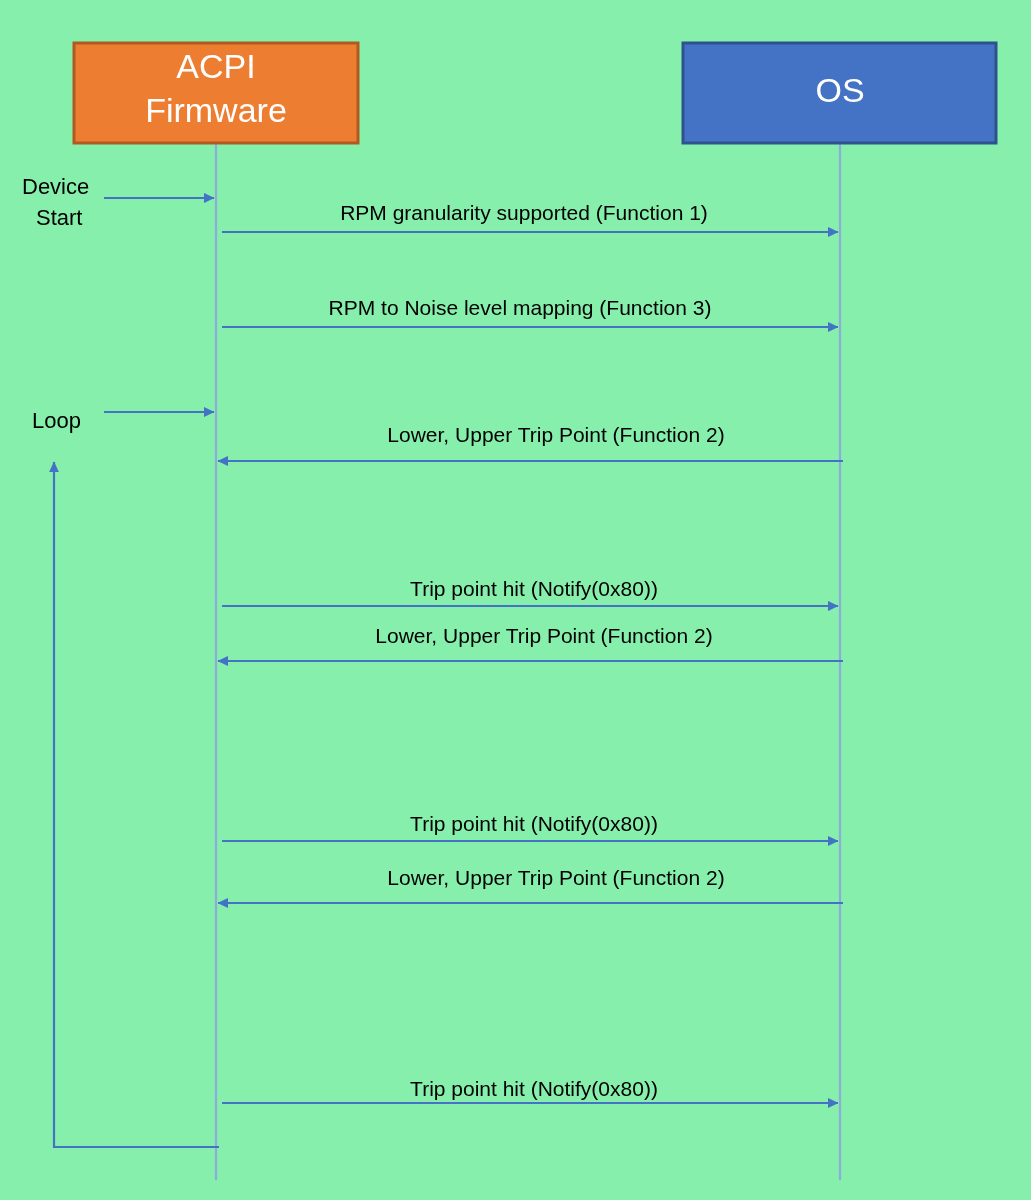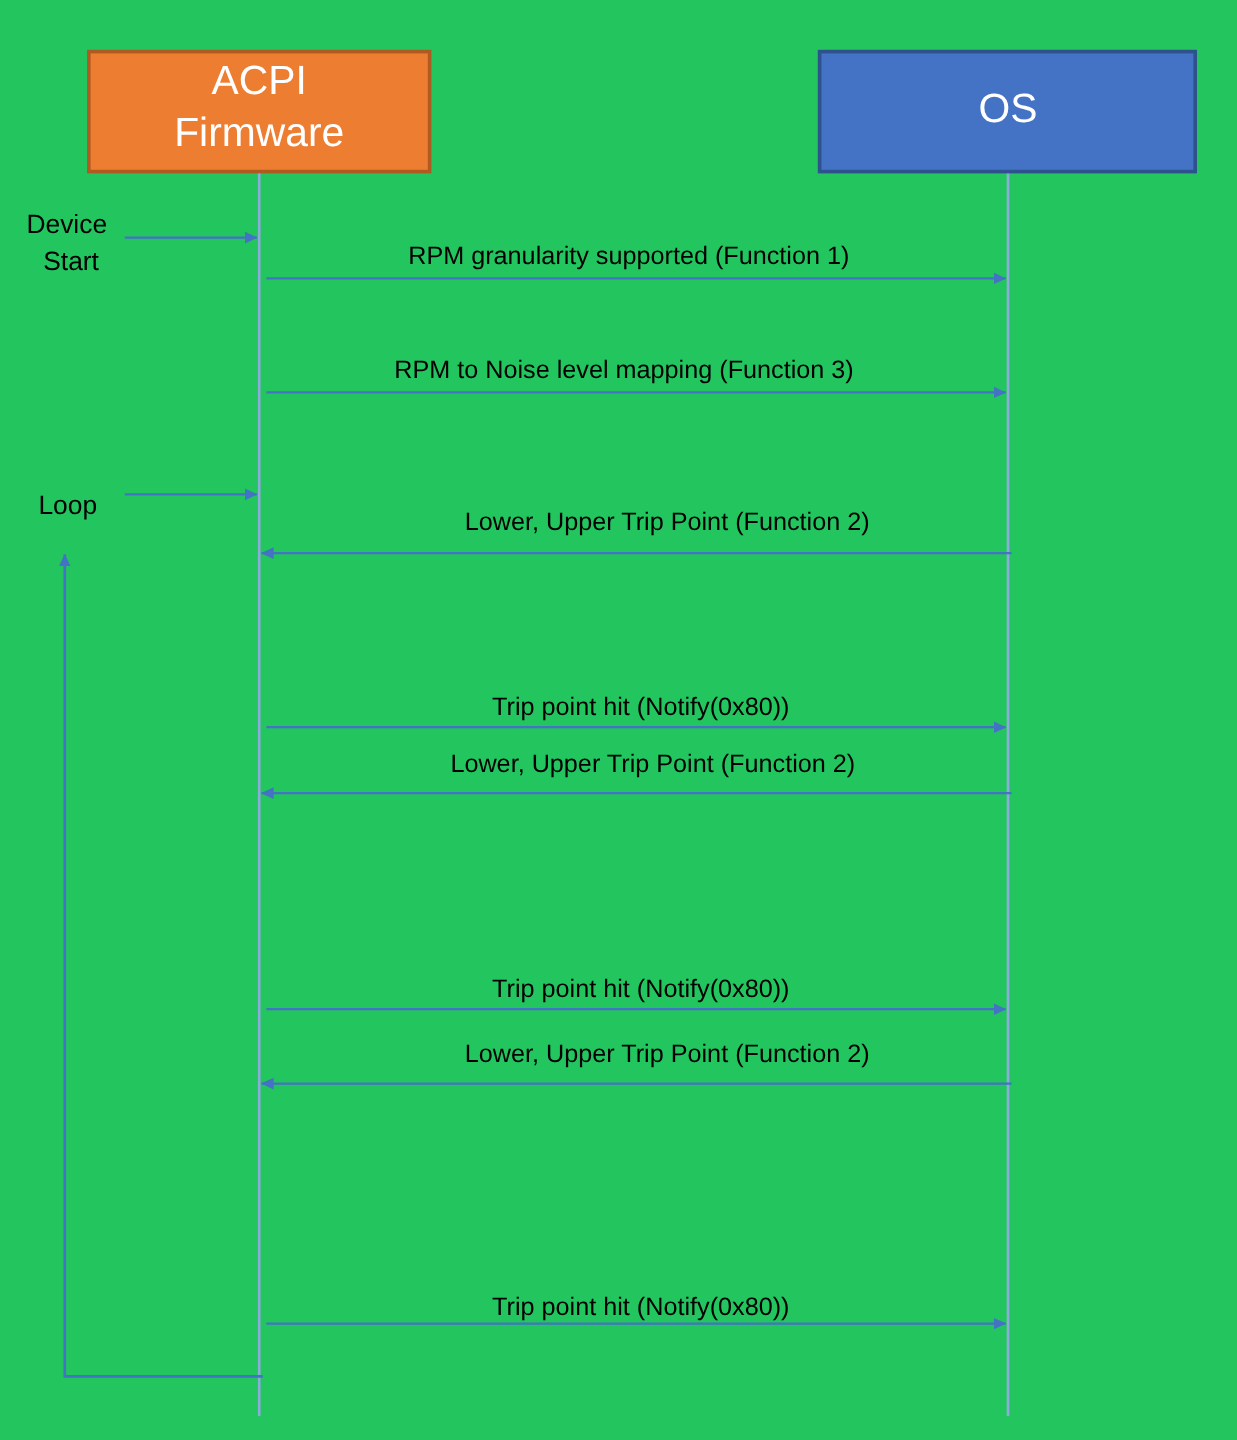--- a/index.html
+++ b/index.html
@@ -10,21 +10,21 @@
   body {
     width: 1031px;
     height: 1200px;
     font-family: "Liberation Sans", sans-serif;
     overflow: hidden;
   }
   #diagram-root {
     position: relative;
     width: 1031px;
     height: 1200px;
-    background: #22c55e;
+    background: #86efac;
   }
   svg.diagram-canvas {
     position: absolute;
     top: 0;
     left: 0;
     width: 1031px;
     height: 1200px;
     display: block;
   }
   .participant-box-rect {

